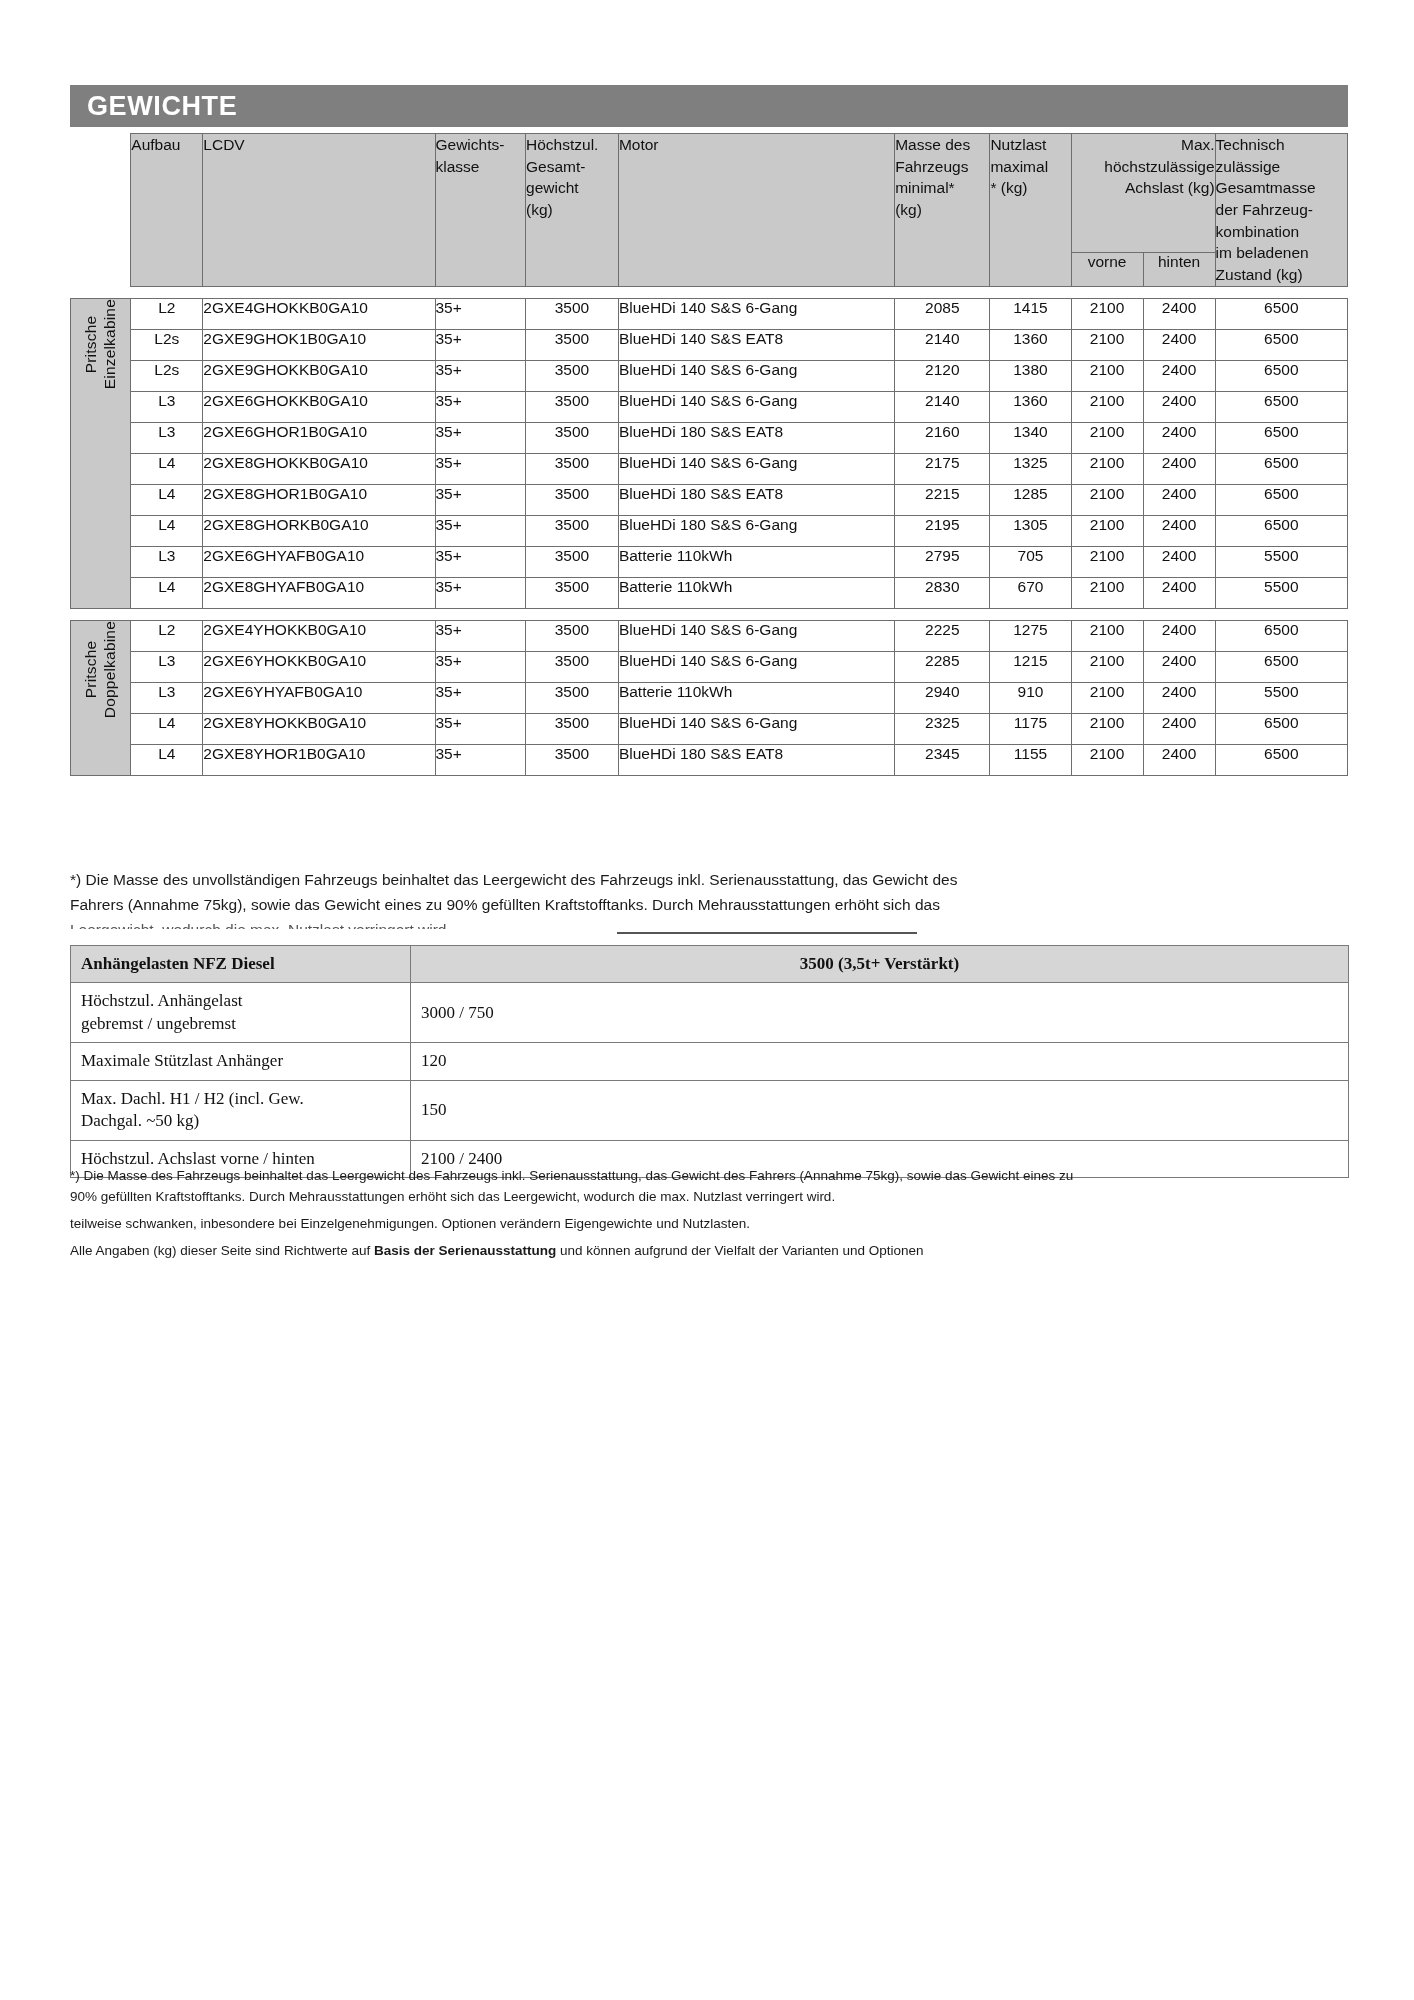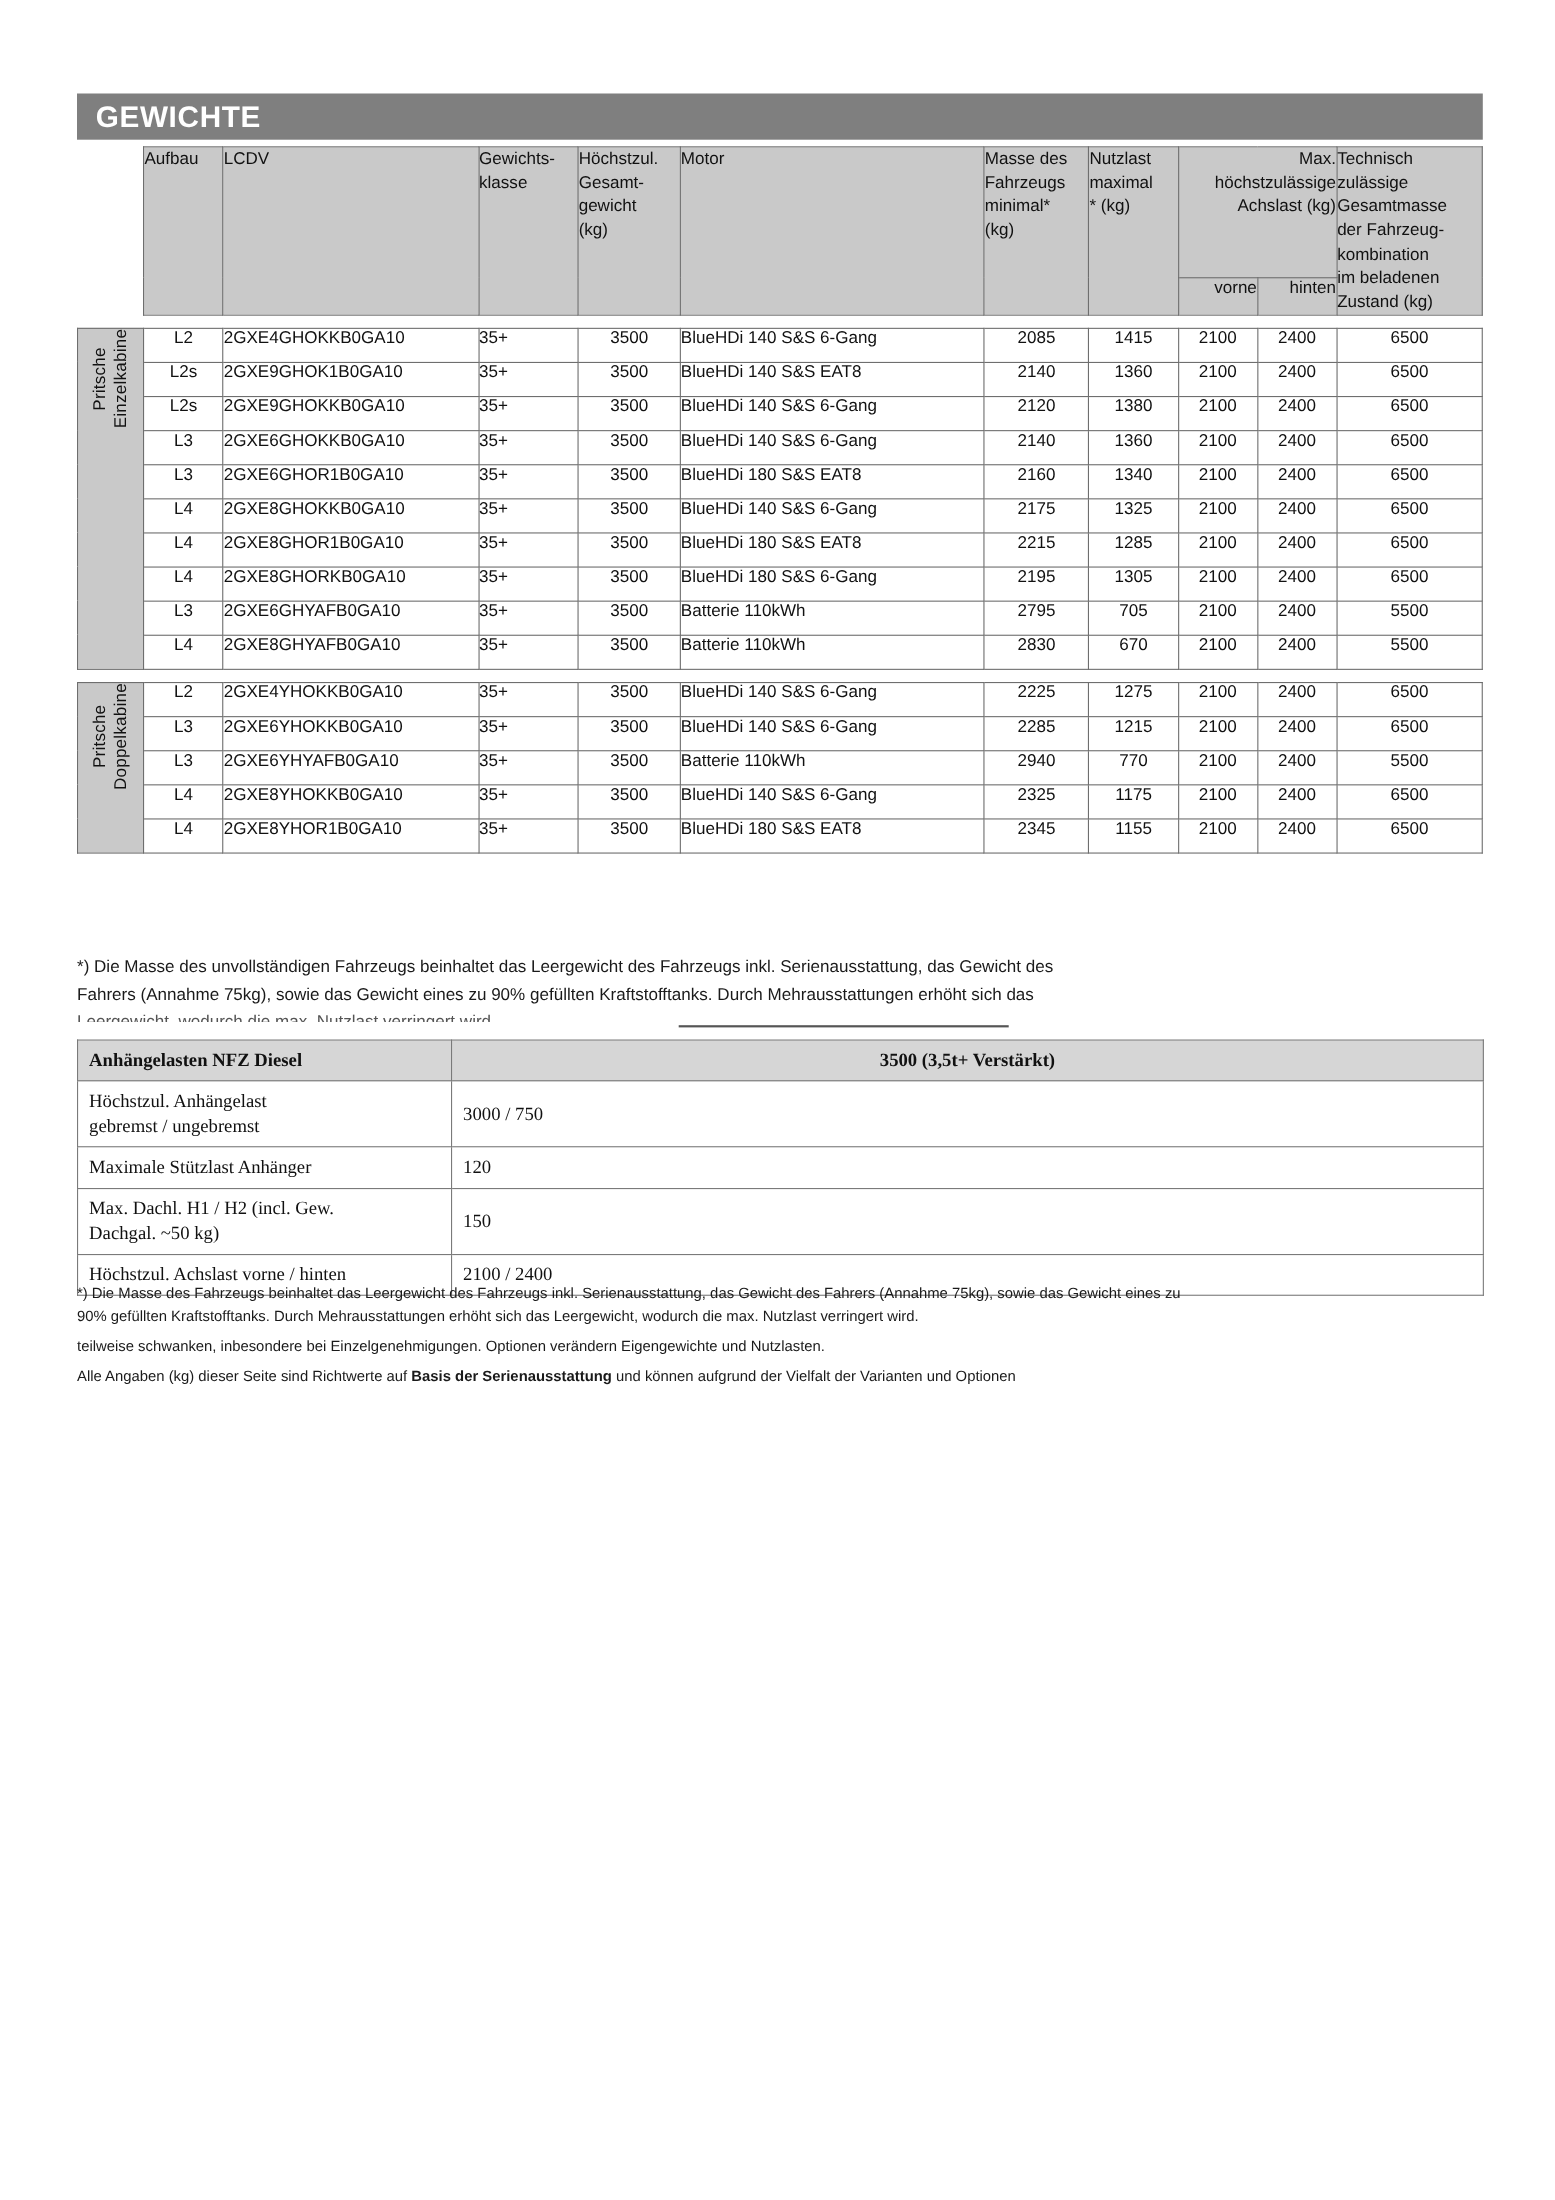--- a/index.html
+++ b/index.html
@@ -70,21 +70,21 @@
     line-height: 1.40;
     padding: 6px 5px 4px 6px;
     vertical-align: top;
     text-align: left;
   }
   .hd.center { text-align: right; }
   .hd-sub {
     background: #c9c9c9;
     font-weight: 700;
     font-size: 15.5px;
-    text-align: right;
+    text-align: center;
     vertical-align: bottom;
     padding: 4px 2px 5px 2px;
   }
   .hd-blank { background: #ffffff; border: none !important; }
 
   
   col.c-group { width: 52px; }
   col.c-aufbau { width: 62px; }
   col.c-lcdv   { width: 200px; }
   col.c-gk     { width: 78px; }
@@ -398,21 +398,21 @@
             <td class="d center">2400</td>
             <td class="d center">6500</td>
           </tr>
           <tr>
             <td class="d center">L3</td>
             <td class="d left">2GXE6YHYAFB0GA10</td>
             <td class="d left">35+</td>
             <td class="d center">3500</td>
             <td class="d left">Batterie 110kWh</td>
             <td class="d center">2940</td>
-            <td class="d center">770</td>
+            <td class="d center">910</td>
             <td class="d center">2100</td>
             <td class="d center">2400</td>
             <td class="d center">5500</td>
           </tr>
           <tr>
             <td class="d center">L4</td>
             <td class="d left">2GXE8YHOKKB0GA10</td>
             <td class="d left">35+</td>
             <td class="d center">3500</td>
             <td class="d left">BlueHDi 140 S&amp;S 6-Gang</td>

